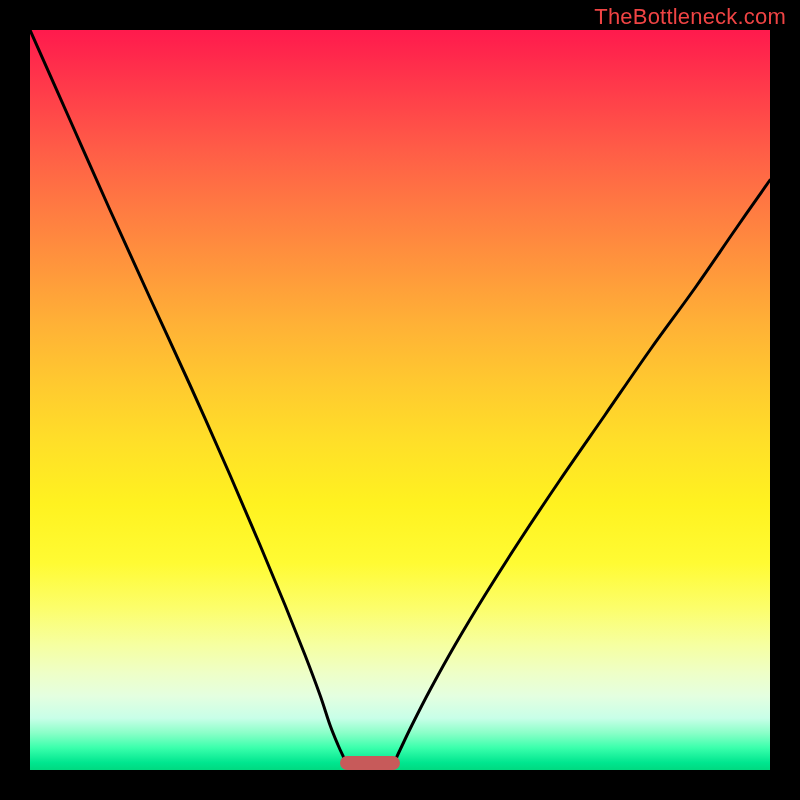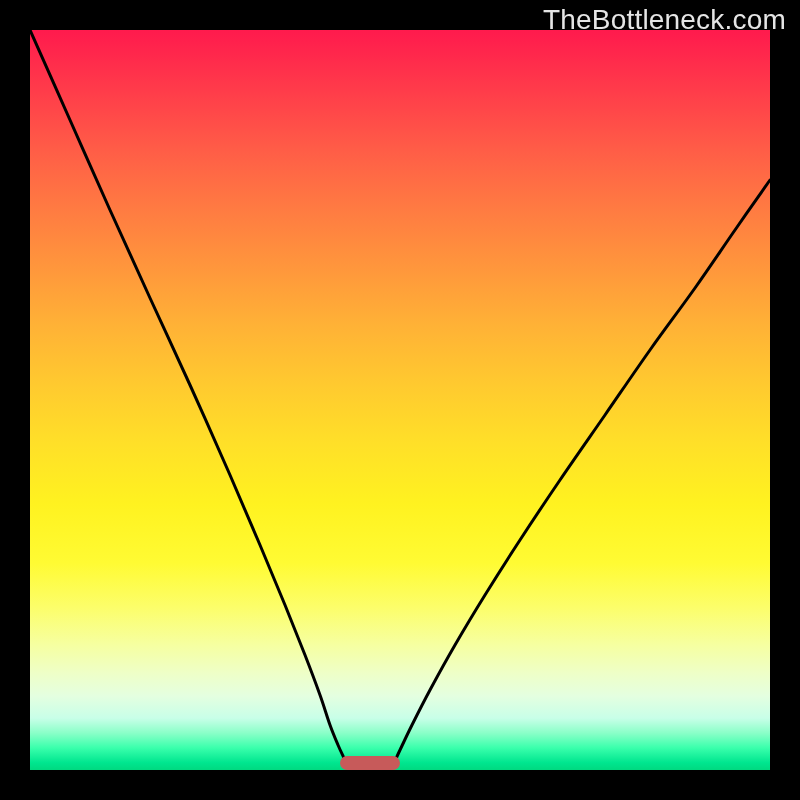--- a/index.html
+++ b/index.html
@@ -47,22 +47,22 @@
   .marker {
     position: absolute;
     background: #c75a5a;
     border-radius: 7px;
     height: 14px;
   }
   .watermark {
     position: absolute;
     top: 4px;
     right: 14px;
-    color: #e5e5e5;
-    font-size: 28px;
+    color: #ef4444;
+    font-size: 22px;
     letter-spacing: 0.2px;
     font-weight: 400;
   }
 </style>
 </head>
 <body>
 
 <div class="watermark">TheBottleneck.com</div>
 
 <div class="frame">

